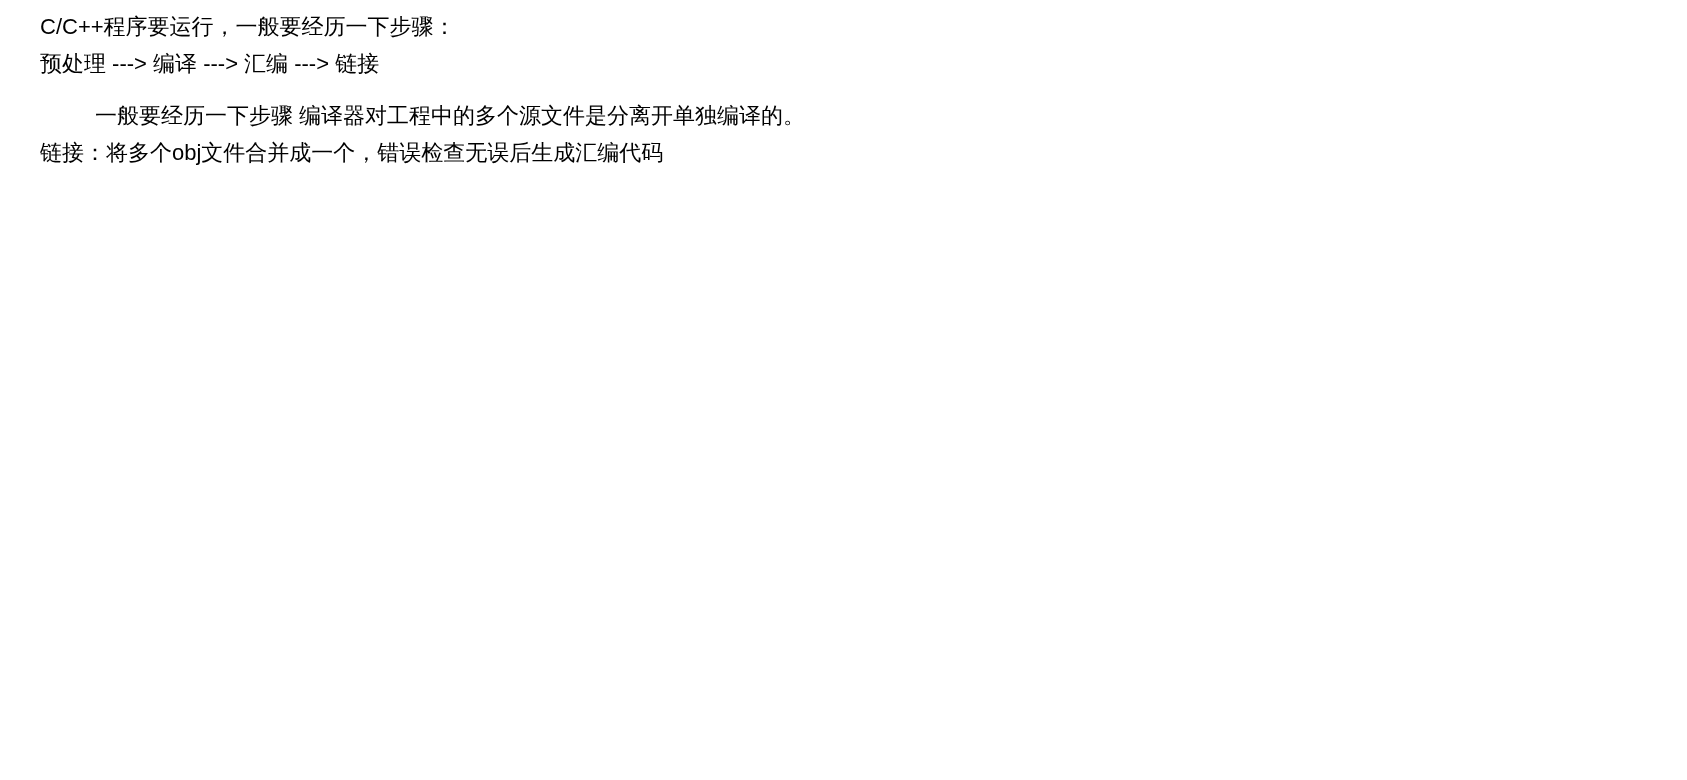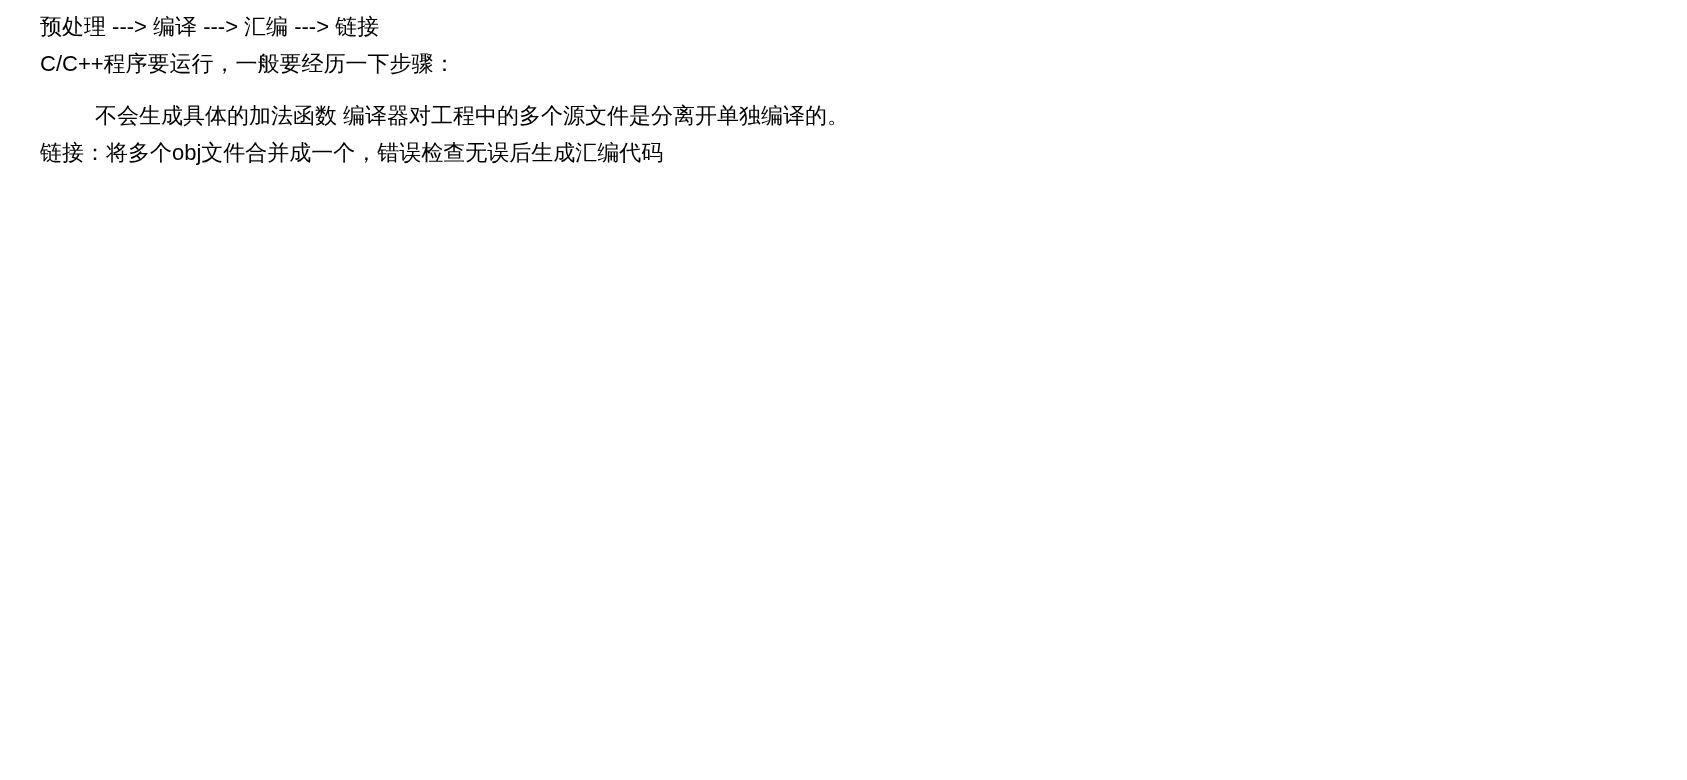--- a/index.html
+++ b/index.html
@@ -68,24 +68,24 @@
   svg.arrows {
     position:absolute;
     left:0;top:0;
     pointer-events:none;
   }
 </style>
 </head>
 <body>
 
 <div class="intro">
+  <div>C/C++程序要运行，一般要经历一下步骤：</div>
   <div>预处理 ---&gt; 编译 ---&gt; 汇编 ---&gt; 链接</div>
-  <div>C/C++程序要运行，一般要经历一下步骤：</div>
   <div style="height:14px"></div>
-  <div class="indent">不会生成具体的加法函数  编译器对工程中的多个源文件是分离开单独编译的。</div>
+  <div class="indent">一般要经历一下步骤  编译器对工程中的多个源文件是分离开单独编译的。</div>
   <div>链接：将多个obj文件合并成一个，错误检查无误后生成汇编代码</div>
 </div>
 
 <div class="code-box" style="left:12px; top:240px; width:540px; height:120px;">
   <div>
     <span class="kw">template</span><span>&lt;</span><span class="kw">class</span><span> T</span><span>&gt;</span>
   </div>
   <div>
     <span>T </span><span>Add</span><span>(</span><span class="kw">const</span><span> T&amp; </span><span class="hl">left</span><span>, </span><span class="kw">const</span><span> T&amp; right);</span>
   </div>

